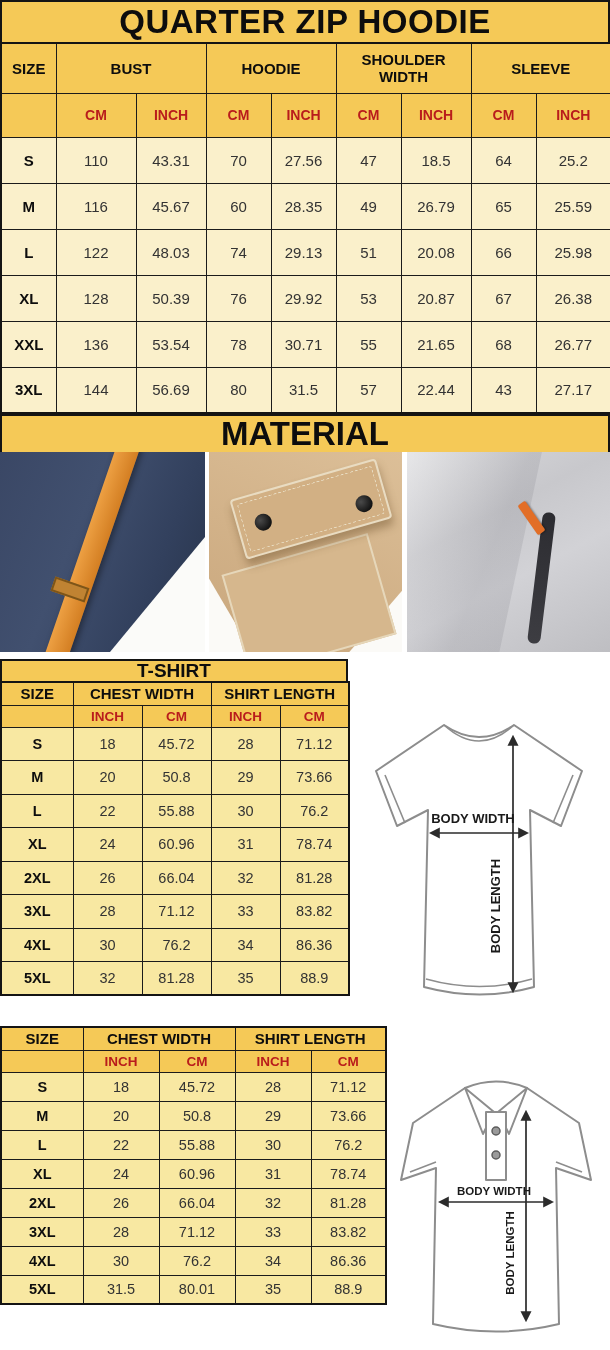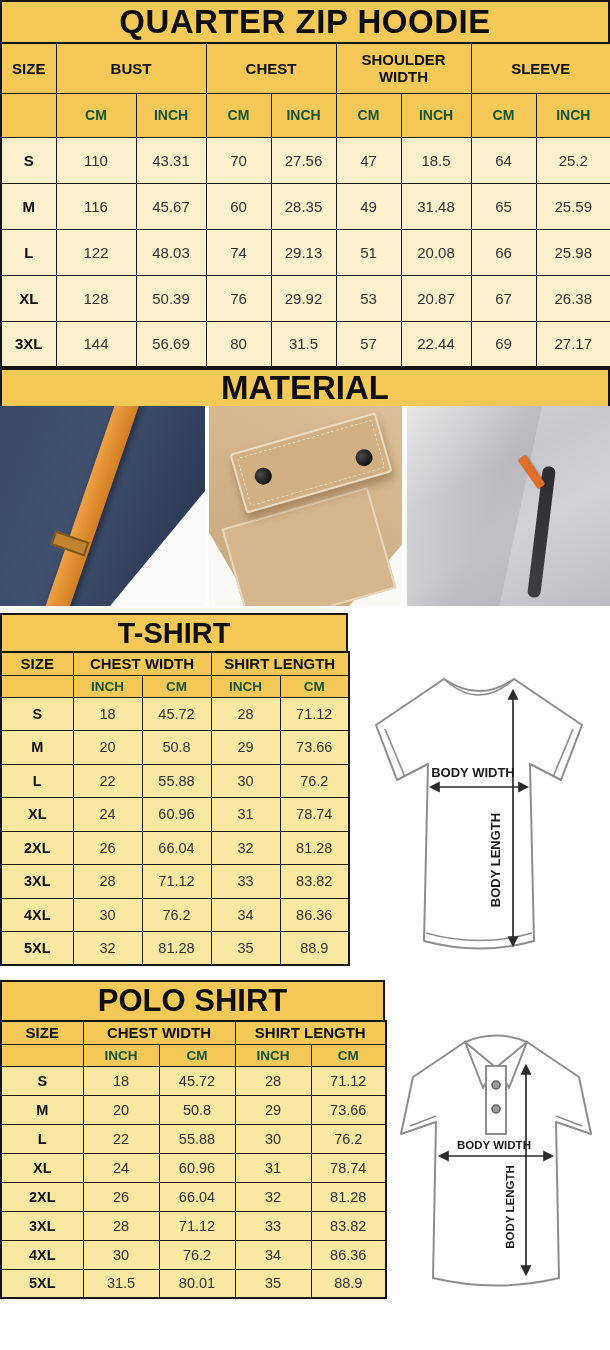--- a/index.html
+++ b/index.html
@@ -12,21 +12,21 @@
 
   
   .band {
     background:#F5C957; border:2.5px solid #141414; border-bottom:none;
     display:flex; align-items:center; justify-content:center;
     font-weight:bold; color:#0d0d0d;
   }
   table { border-collapse:collapse; table-layout:fixed; }
   td, th { border:1.5px solid #1b1b1b; text-align:center; vertical-align:middle; padding:0; }
   .hdr-cell { background:#F5C957; font-weight:bold; font-size:15px; color:#0d0d0d;text-align:center; }
-  .unit-cell { background:#F5C957; font-weight:bold; font-size:14px; color:#14532d; }
+  .unit-cell { background:#F5C957; font-weight:bold; font-size:14px; color:#b91c1c; }
   .size-cell { font-weight:bold; font-size:15px; color:#0d0d0d; }
   .val-cell { font-size:15px; color:#333; }
 
   
   .hoodie-title { height:42px; font-size:33px; letter-spacing:.5px; }
   #hoodie-table { width:610px; border:2.5px solid #141414; }
   #hoodie-table .group-row td { height:50px; }
   #hoodie-table .unit-row td { height:44px; }
   #hoodie-table .data-row td { height:46px; background:#FAF0CB; }
 
@@ -62,21 +62,21 @@
     background:linear-gradient(100deg,rgba(255,255,255,.45),rgba(120,120,128,.18) 70%); transform:rotate(12deg); }
   .photo3 .zip { position:absolute; left:128px; top:60px; width:13px; height:132px;
     background:linear-gradient(#2c2c31,#3d3d42); border-radius:6px; transform:rotate(7deg); }
   .photo3 .pull { position:absolute; left:120px; top:48px; width:9px; height:36px;
     background:#e26e27; border-radius:2px; transform:rotate(-35deg); box-shadow:1px 1px 2px rgba(0,0,0,.35); }
 
   
   .shirt-section { position:relative; width:610px; }
   .tshirt-section { margin-top:7px; height:353px; }
   .polo-section { margin-top:14px; height:322px; }
-  .tshirt-title { width:348px; height:38px; font-size:29px; }
+  .tshirt-title { width:348px; height:22px; font-size:19px; }
   .polo-title { width:385px; height:40px; font-size:31px; }
   .shirt-table { border:2.5px solid #141414; }
   #tshirt-table { width:348px; }
   #polo-table { width:385px; }
   .shirt-table .group-row td { height:23px; }
   .shirt-table .unit-row td { height:22px; font-size:13.5px; }
   .shirt-table .data-row td { background:#F8E8A2; }
   #tshirt-table .data-row td { height:33.5px; }
   #polo-table .data-row td { height:29px; }
   .shirt-table .size-cell, .shirt-table .val-cell { font-size:14.5px; }
@@ -103,21 +103,21 @@
       <col style="width:65px">
       <col style="width:65px">
     <col style="width:70px">
       <col style="width:65px">
       <col style="width:75px">
   </colgroup>
   <tbody>
       <tr class="group-row">
     <td class="hdr-cell">SIZE</td>
     <td class="hdr-cell" colspan="2">BUST</td>
-    <td class="hdr-cell" colspan="2">CHEST</td>
+    <td class="hdr-cell" colspan="2">HOODIE</td>
     <td class="hdr-cell" colspan="2">SHOULDER WIDTH</td>
     <td class="hdr-cell" colspan="2">SLEEVE</td>
   </tr>
   <tr class="unit-row">
     <td class="unit-cell"></td>
     <td class="unit-cell">CM</td>
     <td class="unit-cell">INCH</td>
     <td class="unit-cell">CM</td>
     <td class="unit-cell">INCH</td>
     <td class="unit-cell">CM</td>
@@ -136,21 +136,21 @@
     <td class="val-cell">64</td>
     <td class="val-cell">25.2</td>
   </tr>
   <tr class="data-row">
     <td class="size-cell">M</td>
     <td class="val-cell">116</td>
     <td class="val-cell">45.67</td>
     <td class="val-cell">60</td>
     <td class="val-cell">28.35</td>
     <td class="val-cell">49</td>
-    <td class="val-cell">31.48</td>
+    <td class="val-cell">26.79</td>
     <td class="val-cell">65</td>
     <td class="val-cell">25.59</td>
   </tr>
   <tr class="data-row">
     <td class="size-cell">L</td>
     <td class="val-cell">122</td>
     <td class="val-cell">48.03</td>
     <td class="val-cell">74</td>
     <td class="val-cell">29.13</td>
     <td class="val-cell">51</td>
@@ -163,28 +163,39 @@
     <td class="val-cell">128</td>
     <td class="val-cell">50.39</td>
     <td class="val-cell">76</td>
     <td class="val-cell">29.92</td>
     <td class="val-cell">53</td>
     <td class="val-cell">20.87</td>
     <td class="val-cell">67</td>
     <td class="val-cell">26.38</td>
   </tr>
   <tr class="data-row">
+    <td class="size-cell">XXL</td>
+    <td class="val-cell">136</td>
+    <td class="val-cell">53.54</td>
+    <td class="val-cell">78</td>
+    <td class="val-cell">30.71</td>
+    <td class="val-cell">55</td>
+    <td class="val-cell">21.65</td>
+    <td class="val-cell">68</td>
+    <td class="val-cell">26.77</td>
+  </tr>
+  <tr class="data-row">
     <td class="size-cell">3XL</td>
     <td class="val-cell">144</td>
     <td class="val-cell">56.69</td>
     <td class="val-cell">80</td>
     <td class="val-cell">31.5</td>
     <td class="val-cell">57</td>
     <td class="val-cell">22.44</td>
-    <td class="val-cell">69</td>
+    <td class="val-cell">43</td>
     <td class="val-cell">27.17</td>
   </tr>
 </tbody>
   </table>
 
 <div class="band material-band">MATERIAL</div>
 
 <div class="photos">
   <div class="photo photo1">
     <div class="white-corner"></div>
@@ -301,21 +312,20 @@
     <path class="garment-line" d="M220,64 L200,112"></path>
     <path class="garment-line" d="M73,268 Q127,283 179,268"></path>
     <line class="arrow" x1="78" y1="122" x2="174" y2="122" marker-start="url(#ah)" marker-end="url(#ah)"></line>
     <line class="arrow" x1="160" y1="26" x2="160" y2="280" marker-start="url(#ah)" marker-end="url(#ah)"></line>
     <text class="dim-label" x="120" y="112" font-size="13" text-anchor="middle">BODY WIDTH</text>
     <text class="dim-label" x="147" y="195" font-size="13" text-anchor="middle" transform="rotate(-90 147,195)">BODY LENGTH</text>
   </svg>
 </div>
 
 <div class="shirt-section polo-section">
-  <div class="band polo-title">POLO SHIRT</div>
   <table id="polo-table" class="shirt-table">
     <colgroup>
       <col style="width:82px">
         <col style="width:76px">
         <col style="width:76px">
         <col style="width:76px">
         <col style="width:75px">
     </colgroup>
     <tbody>
         <tr class="group-row">

